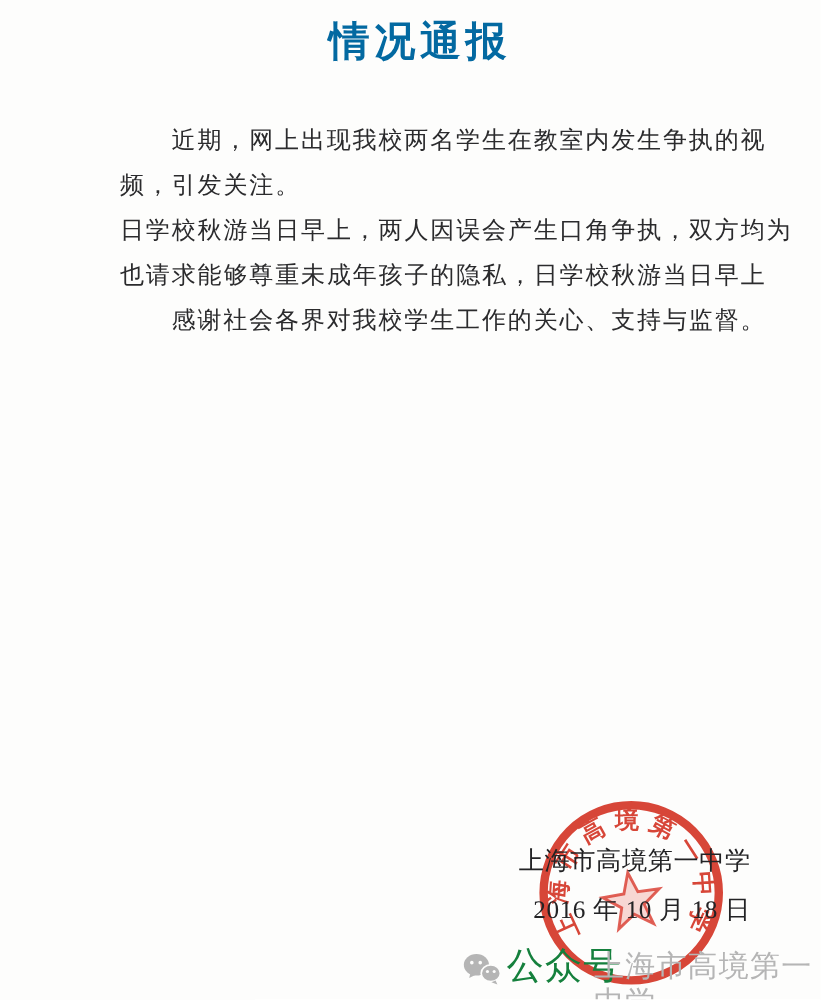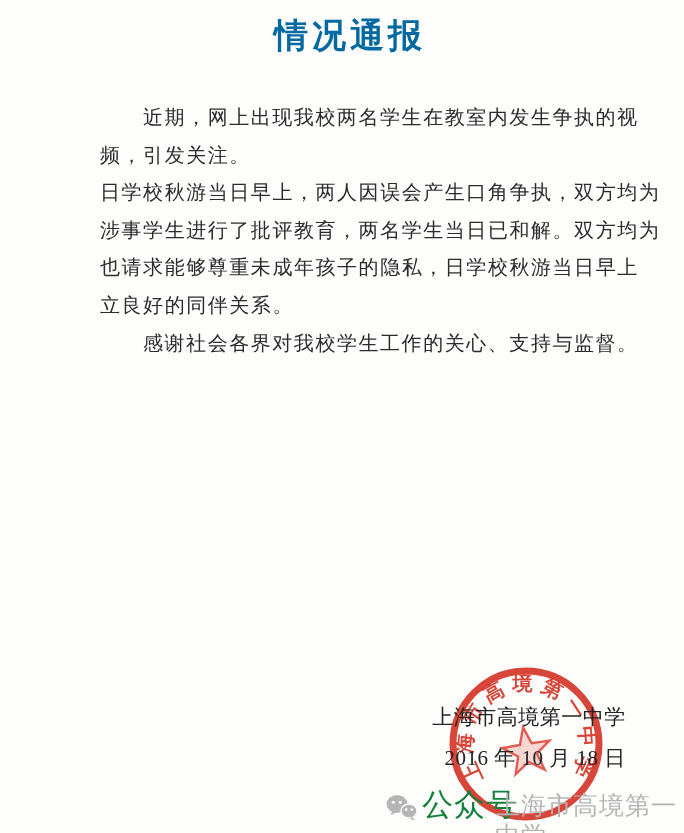--- a/index.html
+++ b/index.html
@@ -47,23 +47,21 @@
 <body>
 
 <div class="page">
 
   <h1 class="title">情况通报</h1>
 
   <div class="body-block">
     <div class="line indent">近期，网上出现我校两名学生在教室内发生争执的视</div>
     <div class="line">频，引发关注。</div>
     <div class="line">日学校秋游当日早上，两人因误会产生口角争执，双方均为</div>
-    <div class="line">涉事学生进行了批评教育，两名学生当日已和解。双方均为</div>
     <div class="line">也请求能够尊重未成年孩子的隐私，日学校秋游当日早上</div>
-    <div class="line">立良好的同伴关系。</div>
     <div class="line indent">感谢社会各界对我校学生工作的关心、支持与监督。</div>
   </div>
 
   <svg class="seal" width="160" height="160" viewBox="-80 -80 160 160">
     <circle cx="0" cy="0" r="73" fill="none" stroke="#d5392a" stroke-width="7"></circle>
     <path transform="translate(1,8) rotate(-9)" d="M 0,-25 L 5.9,-8.1 L 23.8,-7.7 L 9.5,3.1 L 14.7,20.2 L 0,10 L -14.7,20.2 L -9.5,3.1 L -23.8,-7.7 L -5.9,-8.1 Z" fill="rgba(224,70,56,0.22)" stroke="rgba(216,54,42,0.85)" stroke-width="2.4"></path>
     <path id="seal-arc" d="M -38.2,38.2 A 54,54 0 1 1 38.2,38.2" fill="none"></path>
     <text class="arc-text">
       <textPath href="#seal-arc" startOffset="50%" text-anchor="middle">上海市高境第一中学</textPath>
     </text>

